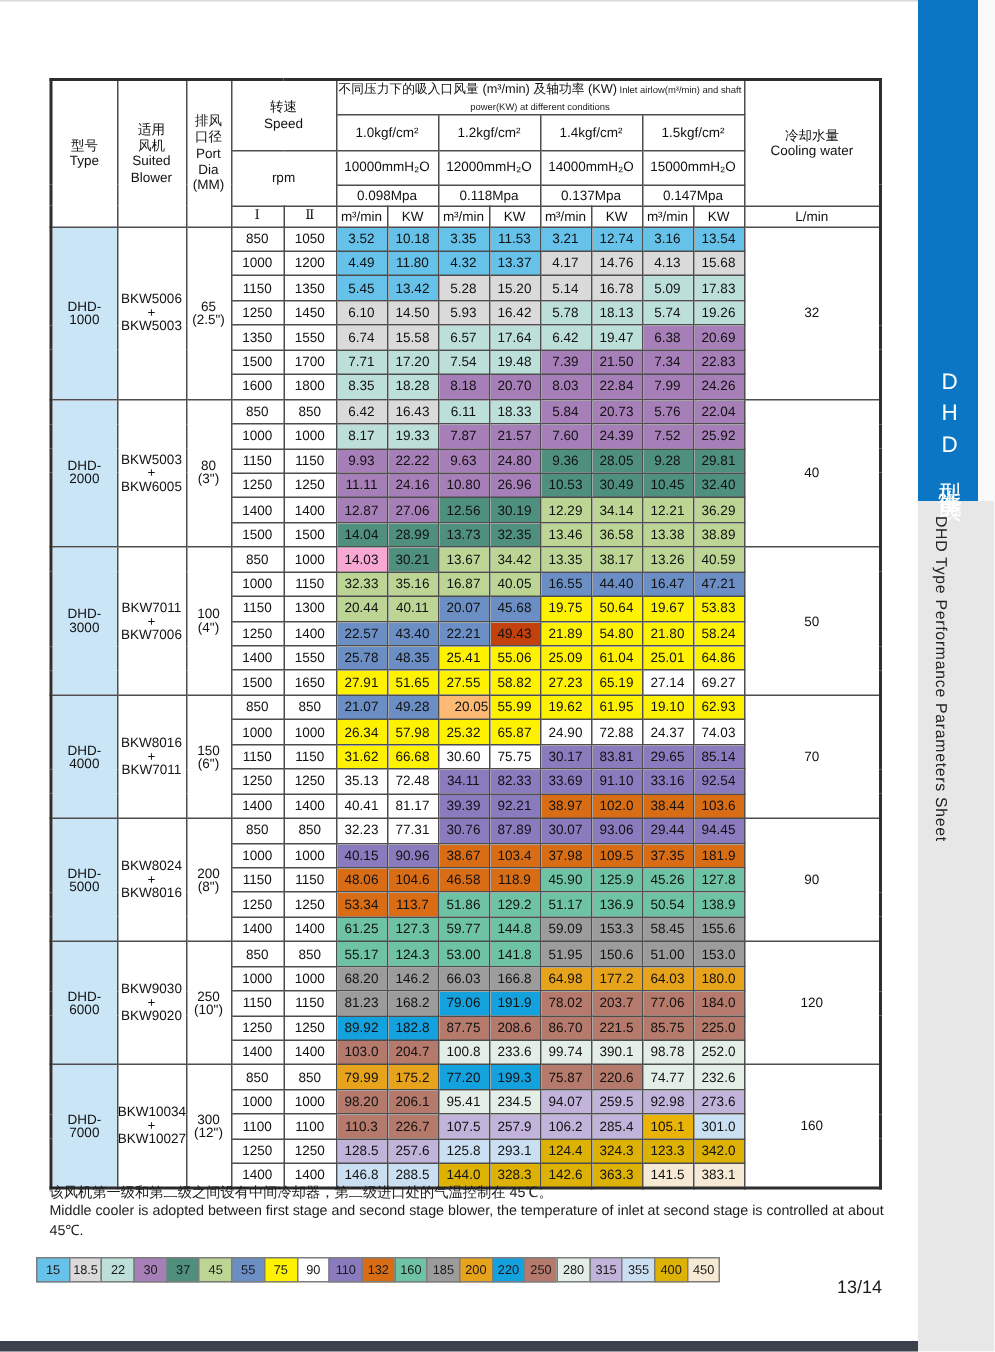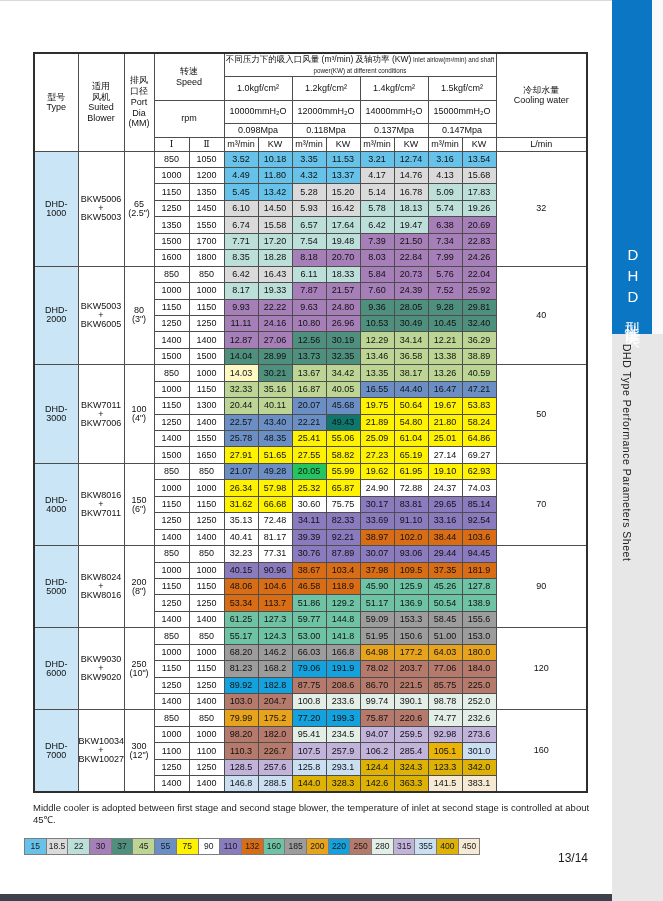--- a/index.html
+++ b/index.html
@@ -304,21 +304,21 @@
         </tr>
         <tr>
           <td class="c-model" rowspan="6">DHD-3000</td>
           <td class="c-blower" rowspan="6">BKW7011
 +
 BKW7006</td>
           <td class="c-port" rowspan="6">100
 (4")</td>
           <td class="c-speed">850</td>
           <td class="c-speed">1000</td>
-          <td class="c-val" style="background: #fef9c3;">14.03</td>
+          <td class="c-val" style="background: #f9a8d4;">14.03</td>
           <td class="c-val" style="background: rgb(79, 143, 126);">30.21</td>
           <td class="c-val" style="background: rgb(188, 213, 148);">13.67</td>
           <td class="c-val" style="background: rgb(188, 213, 148);">34.42</td>
           <td class="c-val" style="background: rgb(188, 213, 148);">13.35</td>
           <td class="c-val" style="background: rgb(188, 213, 148);">38.17</td>
           <td class="c-val" style="background: rgb(188, 213, 148);">13.26</td>
           <td class="c-val" style="background: rgb(188, 213, 148);">40.59</td>
           <td class="c-cool" rowspan="6">50</td>
         </tr>
         <tr>
@@ -344,21 +344,21 @@
           <td class="c-val" style="background: rgb(254, 242, 0);">50.64</td>
           <td class="c-val" style="background: rgb(254, 242, 0);">19.67</td>
           <td class="c-val" style="background: rgb(254, 242, 0);">53.83</td>
         </tr>
         <tr>
           <td class="c-speed">1250</td>
           <td class="c-speed">1400</td>
           <td class="c-val" style="background: rgb(107, 143, 197);">22.57</td>
           <td class="c-val" style="background: rgb(107, 143, 197);">43.40</td>
           <td class="c-val" style="background: rgb(107, 143, 197);">22.21</td>
-          <td class="c-val" style="background: #0f766e;">49.43</td>
+          <td class="c-val" style="background: #c2410c;">49.43</td>
           <td class="c-val" style="background: rgb(254, 242, 0);">21.89</td>
           <td class="c-val" style="background: rgb(254, 242, 0);">54.80</td>
           <td class="c-val" style="background: rgb(254, 242, 0);">21.80</td>
           <td class="c-val" style="background: rgb(254, 242, 0);">58.24</td>
         </tr>
         <tr>
           <td class="c-speed">1400</td>
           <td class="c-speed">1550</td>
           <td class="c-val" style="background: rgb(107, 143, 197);">25.78</td>
           <td class="c-val" style="background: rgb(107, 143, 197);">48.35</td>
@@ -385,21 +385,21 @@
           <td class="c-model" rowspan="5">DHD-4000</td>
           <td class="c-blower" rowspan="5">BKW8016
 +
 BKW7011</td>
           <td class="c-port" rowspan="5">150
 (6")</td>
           <td class="c-speed">850</td>
           <td class="c-speed">850</td>
           <td class="c-val" style="background: rgb(107, 143, 197);">21.07</td>
           <td class="c-val" style="background: rgb(107, 143, 197);">49.28</td>
-          <td class="c-val" style="background: #22c55e;">20.05</td>
+          <td class="c-val" style="background: #fdba74; text-align: right;">20.05</td>
           <td class="c-val" style="background: rgb(254, 242, 0);">55.99</td>
           <td class="c-val" style="background: rgb(254, 242, 0);">19.62</td>
           <td class="c-val" style="background: rgb(254, 242, 0);">61.95</td>
           <td class="c-val" style="background: rgb(254, 242, 0);">19.10</td>
           <td class="c-val" style="background: rgb(254, 242, 0);">62.93</td>
           <td class="c-cool" rowspan="5">70</td>
         </tr>
         <tr>
           <td class="c-speed">1000</td>
           <td class="c-speed">1000</td>
@@ -598,21 +598,21 @@
           <td class="c-val" style="background: rgb(181, 122, 107);">75.87</td>
           <td class="c-val" style="background: rgb(181, 122, 107);">220.6</td>
           <td class="c-val" style="background: rgb(227, 238, 231);">74.77</td>
           <td class="c-val" style="background: rgb(227, 238, 231);">232.6</td>
           <td class="c-cool" rowspan="5">160</td>
         </tr>
         <tr>
           <td class="c-speed">1000</td>
           <td class="c-speed">1000</td>
           <td class="c-val" style="background: rgb(181, 122, 107);">98.20</td>
-          <td class="c-val" style="background: rgb(181, 122, 107);">182.0</td>
+          <td class="c-val" style="background: rgb(181, 122, 107);">206.1</td>
           <td class="c-val" style="background: rgb(227, 238, 231);">95.41</td>
           <td class="c-val" style="background: rgb(227, 238, 231);">234.5</td>
           <td class="c-val" style="background: rgb(194, 179, 219);">94.07</td>
           <td class="c-val" style="background: rgb(194, 179, 219);">259.5</td>
           <td class="c-val" style="background: rgb(194, 179, 219);">92.98</td>
           <td class="c-val" style="background: rgb(194, 179, 219);">273.6</td>
         </tr>
         <tr>
           <td class="c-speed">1100</td>
           <td class="c-speed">1100</td>
@@ -645,20 +645,21 @@
           <td class="c-val" style="background: rgb(221, 178, 4);">144.0</td>
           <td class="c-val" style="background: rgb(221, 178, 4);">328.3</td>
           <td class="c-val" style="background: rgb(221, 178, 4);">142.6</td>
           <td class="c-val" style="background: rgb(221, 178, 4);">363.3</td>
           <td class="c-val" style="background: rgb(247, 234, 212);">141.5</td>
           <td class="c-val" style="background: rgb(247, 234, 212);">383.1</td>
         </tr>
       </tbody>
     </table>
 
+  <div class="note-zh">该风机第一级和第二级之间设有中间冷却器，第二级进口处的气温控制在 45℃。</div>
   <div class="note-en">Middle cooler is adopted between first stage and second stage blower, the temperature of inlet at second stage is controlled at about 45℃.</div>
 
   <div class="legend-row" id="legend-row">
       <div class="swatch" style="background: rgb(102, 194, 233);">15</div>
       <div class="swatch" style="background: rgb(218, 218, 218);">18.5</div>
       <div class="swatch" style="background: rgb(189, 223, 217);">22</div>
       <div class="swatch" style="background: rgb(167, 127, 184);">30</div>
       <div class="swatch" style="background: rgb(79, 143, 126);">37</div>
       <div class="swatch" style="background: rgb(188, 213, 148);">45</div>
       <div class="swatch" style="background: rgb(107, 143, 197);">55</div>

